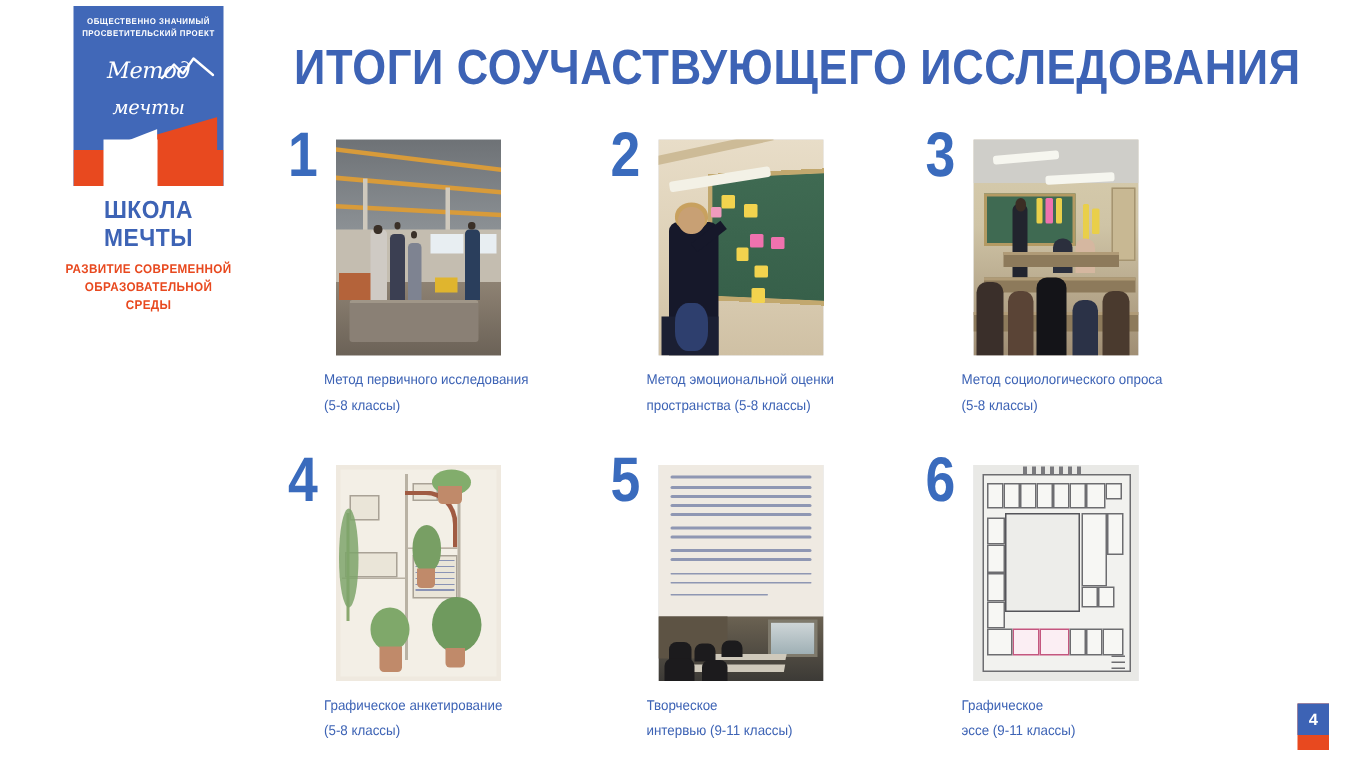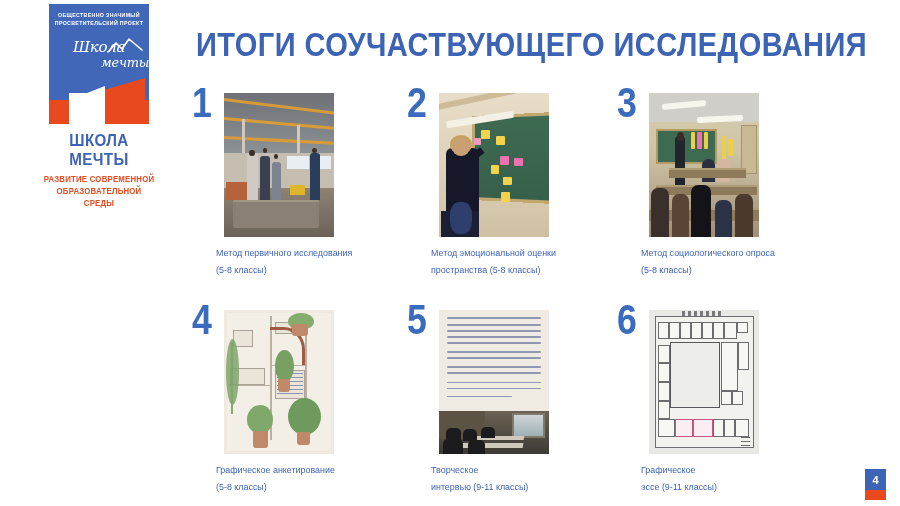--- a/index.html
+++ b/index.html
@@ -44,21 +44,21 @@
     position: absolute;
     top: 36px; left: 0; right: 0;
     text-align: center;
     color: #ffffff;
     font-size: 15px;
     font-family: "DejaVu Serif", serif;
     font-style: italic;
     line-height: 1.0;
     letter-spacing: -0.3px;
   }
-  .logo-script .l2 { display:block; font-size: 13px; margin-top: 1px; text-align: right;}
+  .logo-script .l2 { display:block; font-size: 13px; margin-top: 11px;}
   .logo-roofline {
     position: absolute;
     left: 58px; top: 34px;
     width: 36px; height: 16px;
   }
   .logo-house {
     position: absolute;
     left: 0; right: 0; bottom: 0;
     height: 38px;
   }
@@ -369,21 +369,21 @@
   <div class="logo-block">
     <div class="logo-mark">
       <div class="logo-tagline">
         <span>ОБЩЕСТВЕННО ЗНАЧИМЫЙ</span><br>
         <span>ПРОСВЕТИТЕЛЬСКИЙ ПРОЕКТ</span>
       </div>
       <svg class="logo-roofline" viewBox="0 0 36 16">
         <polyline points="1,14 9,5 15,11 22,1 35,12" fill="none" stroke="#ffffff" stroke-width="1.6" stroke-linejoin="round" stroke-linecap="round"></polyline>
       </svg>
       <div class="logo-script">
-        <span>Школа</span>
+        <span>Метод</span>
         <span class="l2">мечты</span>
       </div>
       <div class="logo-house">
         <div class="logo-house-base"></div>
         <div class="logo-red-wedge"></div>
         <div class="logo-white-wall"></div>
         <div class="logo-white-wedge"></div>
       </div>
     </div>
     <div class="logo-name">ШКОЛА МЕЧТЫ</div>

